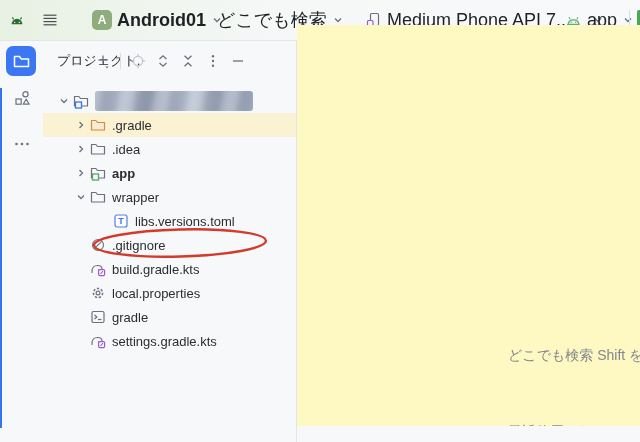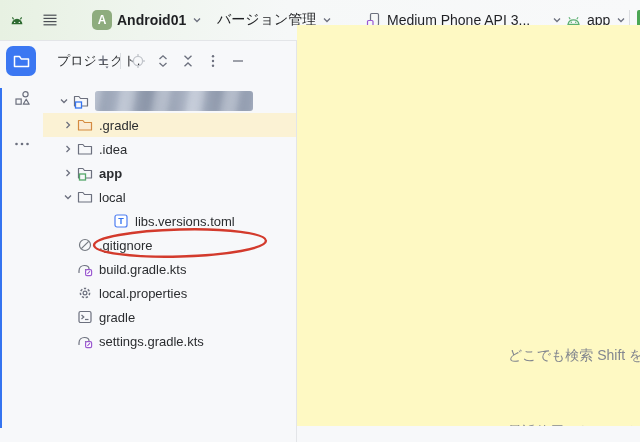--- a/index.html
+++ b/index.html
@@ -9,21 +9,21 @@
     font-family:"Liberation Sans","DejaVu Sans",sans-serif;
     color:#2B2D30;-webkit-font-smoothing:antialiased;
   }
   
   .toolbar{
     position:absolute;left:0;top:0;width:640px;height:40px;
     background:linear-gradient(90deg,#E7F1E2 0%,#EFF5EE 22%,#F6F8F8 45%,#F8F9FA 100%);
     border-bottom:1px solid #E3E5E8;
   }
   .tb-abs{position:absolute;top:0;height:40px;display:flex;align-items:center;gap:5px}
-  .tb-label{font-size:14px;color:#1F2023;white-space:nowrap}
+  .tb-label{font-size:18px;color:#1F2023;white-space:nowrap}
   .badge-a{
     width:20px;height:20px;border-radius:5px;background:#8EAC7E;
     color:#fff;font-size:12px;font-weight:bold;
     display:flex;align-items:center;justify-content:center;
   }
   .tb-sep{position:absolute;top:10px;width:1px;height:20px;background:#DBDDE1}
   .run-sliver{position:absolute;right:0;top:10px;width:3px;height:21px;background:#4CA654;border-radius:2px 0 0 2px}
   
   .stripe{position:absolute;left:0;top:41px;width:43px;height:401px;background:#F7F8FA}
   .tool-active{
@@ -38,21 +38,21 @@
     background:#F7F8FA;border-right:1px solid #E3E5E8;overflow:hidden;
   }
   .panel-title{position:absolute;left:14px;top:11px;font-size:13px;color:#2B2D30;white-space:nowrap}
   .panel-tools{position:absolute;left:52px;top:12px;display:flex;align-items:center;gap:9px}
   .panel-tools .vsep{width:1px;height:16px;background:#DBDDE1}
   .tree{position:absolute;left:0;top:48px;width:253px}
   .row{height:24px;display:flex;align-items:center;font-size:13px;white-space:nowrap}
   .row .twisty{width:18px;height:16px;display:flex;align-items:center;justify-content:center;flex:none}
   .row .ficon{width:16px;height:16px;margin-right:6px;flex:none;display:flex;align-items:center;justify-content:center}
   .lvl0{padding-left:12px}
-  .lvl1{padding-left:16px}
+  .lvl1{padding-left:29px}
   .lvl2{padding-left:52px}
   .row.selected{background:#FBF2D4}
   .row .lbl{color:#2B2D30}
   .row.bold .lbl{font-weight:bold}
   .blur-pill{position:relative;overflow:hidden;border-radius:3px;height:20px;width:158px;margin-top:0}
   .blur-pill .noise{
     position:absolute;inset:-8px;
     background:linear-gradient(93deg,#97A2B6,#AEB8CA 18%,#8F9AAE 38%,#B6BFD0 58%,#939EB2 78%,#A7B1C4 100%);
     filter:blur(4px);
   }
@@ -91,31 +91,31 @@
     </svg>
   </div>
   <div class="tb-abs" style="left:92px">
     <span class="badge-a">A</span>
     <span class="tb-label" style="font-weight:bold">Android01</span>
     <svg width="12" height="12" viewBox="0 0 12 12">
       <polyline points="3,4.5 6,7.5 9,4.5" fill="none" stroke="#6C707E" stroke-width="1.3"></polyline>
     </svg>
   </div>
   <div class="tb-abs" style="left:217px">
-    <span class="tb-label">バージョン管理</span>
+    <span class="tb-label">どこでも検索</span>
     <svg width="12" height="12" viewBox="0 0 12 12">
       <polyline points="3,4.5 6,7.5 9,4.5" fill="none" stroke="#6C707E" stroke-width="1.3"></polyline>
     </svg>
   </div>
   <div class="tb-abs" style="left:366px">
     <svg width="16" height="16" viewBox="0 0 16 16">
       <rect x="4.5" y="1.5" width="8" height="12" rx="1.2" fill="none" stroke="#6C707E" stroke-width="1.2"></rect>
       <rect x="1.5" y="8.5" width="5.5" height="5.5" rx="1" fill="#F6F8F8" stroke="#9B59D0" stroke-width="1.2"></rect>
     </svg>
-    <span class="tb-label">Medium Phone API 3...</span>
+    <span class="tb-label">Medium Phone API 7...</span>
     <svg width="12" height="12" viewBox="0 0 12 12" style="margin-left:16px">
       <polyline points="3,4.5 6,7.5 9,4.5" fill="none" stroke="#6C707E" stroke-width="1.3"></polyline>
     </svg>
   </div>
   <div class="tb-abs" style="left:565px">
     <svg width="17" height="14" viewBox="0 0 17 14">
       <path d="M3 11.4a5.6 5.6 0 0 1 11 0z" fill="none" stroke="#5BAF6F" stroke-width="1.2"></path>
       <line x1="5.2" y1="6.3" x2="4" y2="4.2" stroke="#5BAF6F" stroke-width="1.1"></line>
       <line x1="11.8" y1="6.3" x2="13" y2="4.2" stroke="#5BAF6F" stroke-width="1.1"></line>
       <circle cx="6.3" cy="9.2" r="0.7" fill="#5BAF6F"></circle>
@@ -257,21 +257,21 @@
       <span class="twisty">
         <svg width="12" height="12" viewBox="0 0 12 12">
             <polyline points="3,4.5 6,7.5 9,4.5" fill="none" stroke="#6C707E" stroke-width="1.3"></polyline>
           </svg>
       </span>
       <span class="ficon">
         <svg width="16" height="16" viewBox="0 0 16 16">
             <path d="M1.5 3.5h4.4l1.6 2h7v7.5H1.5z" fill="none" stroke="#6C707E" stroke-width="1.2" stroke-linejoin="round"></path>
           </svg>
       </span>
-      <span class="lbl">local</span>
+      <span class="lbl">wrapper</span>
     </div>
 
 
     <div class="row lvl2">
       <span class="twisty"></span>
       <span class="ficon">
         <svg width="16" height="16" viewBox="0 0 16 16">
           <rect x="2" y="2" width="12" height="12" rx="2" fill="#fff" stroke="#4D7DF2" stroke-width="1.2"></rect>
           <text x="8" y="11.4" text-anchor="middle" font-size="9" font-weight="bold" fill="#3574F0" font-family="Liberation Sans, sans-serif">T</text>
         </svg>

